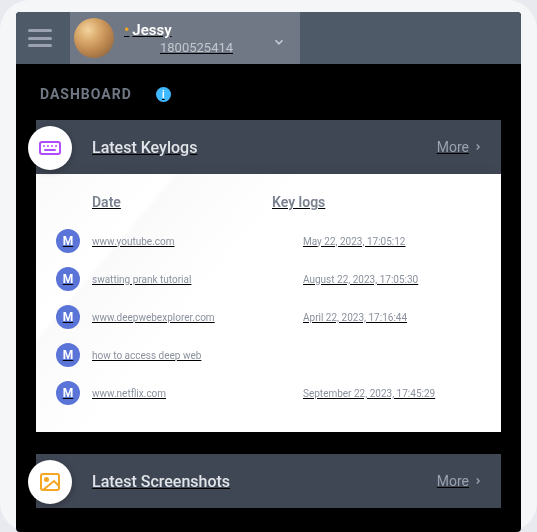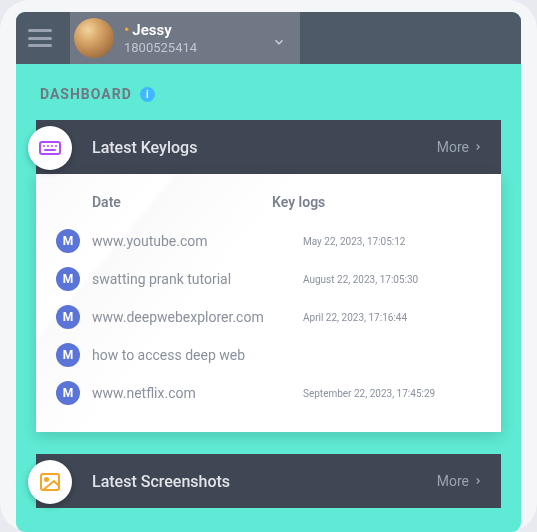--- a/index.html
+++ b/index.html
@@ -1,45 +1,45 @@
 <!DOCTYPE html>
 <html><head>
 <meta charset="utf-8">
 <style>
 * { box-sizing: border-box; margin: 0; padding: 0; }
 body { font-family: -apple-system, BlinkMacSystemFont, "Segoe UI", Roboto, Arial, sans-serif; background: #e8eaef; width: 537px; height: 532px; overflow: hidden; }
 .device-frame { background: #f5f6f8; border-radius: 30px; padding: 12px 16px 0; margin: 0; height: 100%; }
-.inner { background: #5eead4; height: 100%; border-radius: 9px; overflow: hidden; }
+.inner { background: #000000; height: 100%; border-radius: 4px; overflow: hidden; text-decoration: underline; }
 .topbar { background: #4f5a68; height: 52px; display: flex; align-items: center; padding: 0 12px; }
 .hamburger { width: 24px; height: 18px; display: flex; flex-direction: column; justify-content: space-between; cursor: pointer; }
 .hamburger span { display: block; height: 3px; background: #9aa2af; border-radius: 2px; }
 .profile-pill { background: #6f7884; margin-left: 18px; display: flex; align-items: center; height: 52px; padding: 0 40px 0 4px; position: relative; min-width: 230px; }
 .avatar { width: 40px; height: 40px; border-radius: 50%; background: radial-gradient(circle at 35% 30%, #f2d59e 0%, #d9a86b 30%, #b8824c 60%, #7a5a3a 100%); margin-right: 10px; }
 .profile-text .name { color: #fff; font-size: 15px; font-weight: 600; }
 .profile-text .name::before { content: "•"; color: #f5a623; margin-right: 3px; }
-.profile-text .sub { color: #c2c7d0; font-size: 13px; margin-top: 1px; }
+.profile-text .sub { color: #c2c7d0; font-size: 13px; margin-top: 1px; margin-left: 36px; }
 .profile-chevron { position: absolute; right: 14px; top: 22px; }
 .chev-down svg { width: 14px; height: 14px; }
-.page-title-row { padding: 22px 24px 18px; display: flex; align-items: center; gap: 8px; }
+.page-title-row { padding: 22px 24px 18px; display: flex; align-items: center; gap: 24px; }
 .page-title { color: #6f7884; font-size: 14px; font-weight: 700; letter-spacing: 1px; }
 .info-icon { width: 15px; height: 15px; border-radius: 50%; background: #3fb8ff; color: #fff; font-size: 10px; font-weight: 700; display: flex; align-items: center; justify-content: center; }
 .card { margin: 0 20px 22px; position: relative; }
 .card-badge { position: absolute; left: -8px; top: 6px; width: 44px; height: 44px; border-radius: 50%; background: #fff; display: flex; align-items: center; justify-content: center; box-shadow: 0 2px 6px rgba(0,0,0,0.25); z-index: 2; }
 .card-header { background: #3f4754; height: 54px; display: flex; align-items: center; justify-content: space-between; padding: 0 18px 0 56px; gap: 16px; }
 .card-header-title { color: #e1e4e8; font-size: 16px; font-weight: 500; }
 .more-link { color: #9aa2af; font-size: 14px; display: flex; align-items: center; gap: 4px; cursor: pointer; }
 .more-link svg { width: 10px; height: 10px; }
 .card-body { background: #fff; padding: 16px 10px 20px 10px; box-shadow: 0 4px 14px rgba(0,0,0,0.15); background-image: linear-gradient(130deg, rgba(0,0,0,0.02) 0%, rgba(0,0,0,0) 20%), linear-gradient(130deg, rgba(0,0,0,0) 20%, rgba(0,0,0,0.02) 21%, rgba(0,0,0,0) 40%); }
 .table-head { display: flex; padding: 4px 8px 12px 46px; }
 .th { color: #7a8290; font-size: 14px; font-weight: 600; }
 .th.col1 { flex: 1; }
 .th.col2 { width: 180px; }
 .row { display: flex; align-items: center; padding: 7px 8px 7px 10px; }
 .row-icon { width: 24px; height: 24px; border-radius: 50%; background: #5b74d8; color: #fff; font-size: 12px; font-weight: 700; display: flex; align-items: center; justify-content: center; margin-right: 12px; }
-.row-text { flex: 1; color: #8a919d; font-size: 14px; }
+.row-text { flex: 1; color: #8a919d; font-size: 10px; }
 .row-date { width: 180px; color: #8a919d; font-size: 10px; }
 </style>
 </head>
 <body>
 
 <div class="device-frame">
 <div class="inner">
 
 <div class="topbar">
   <div class="hamburger">

